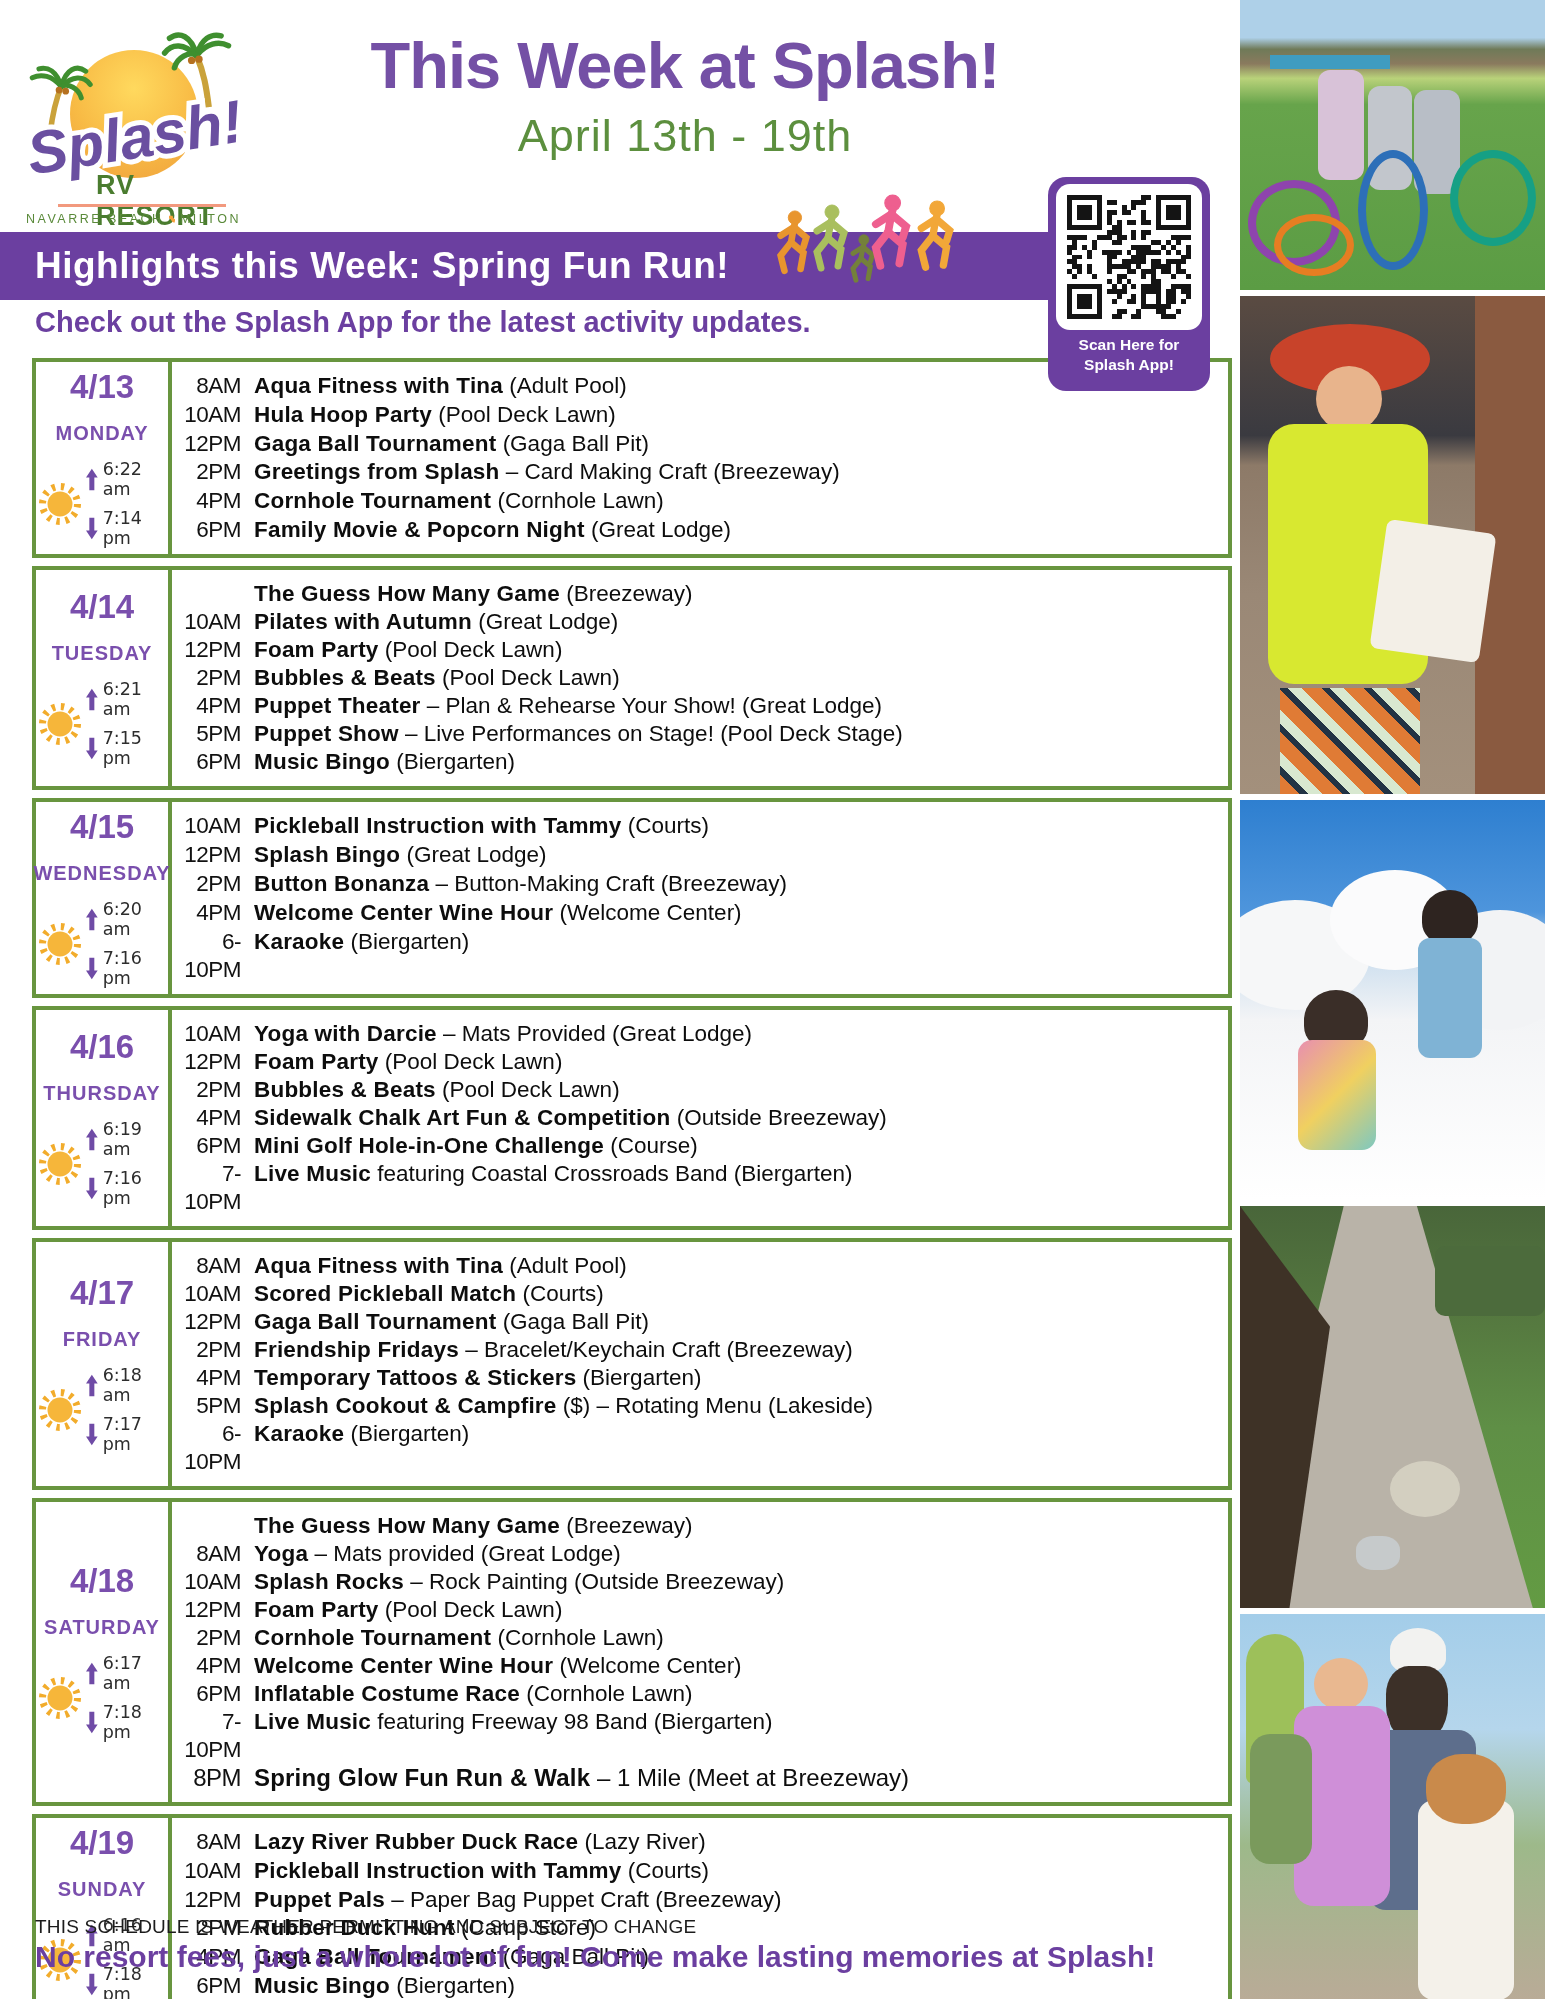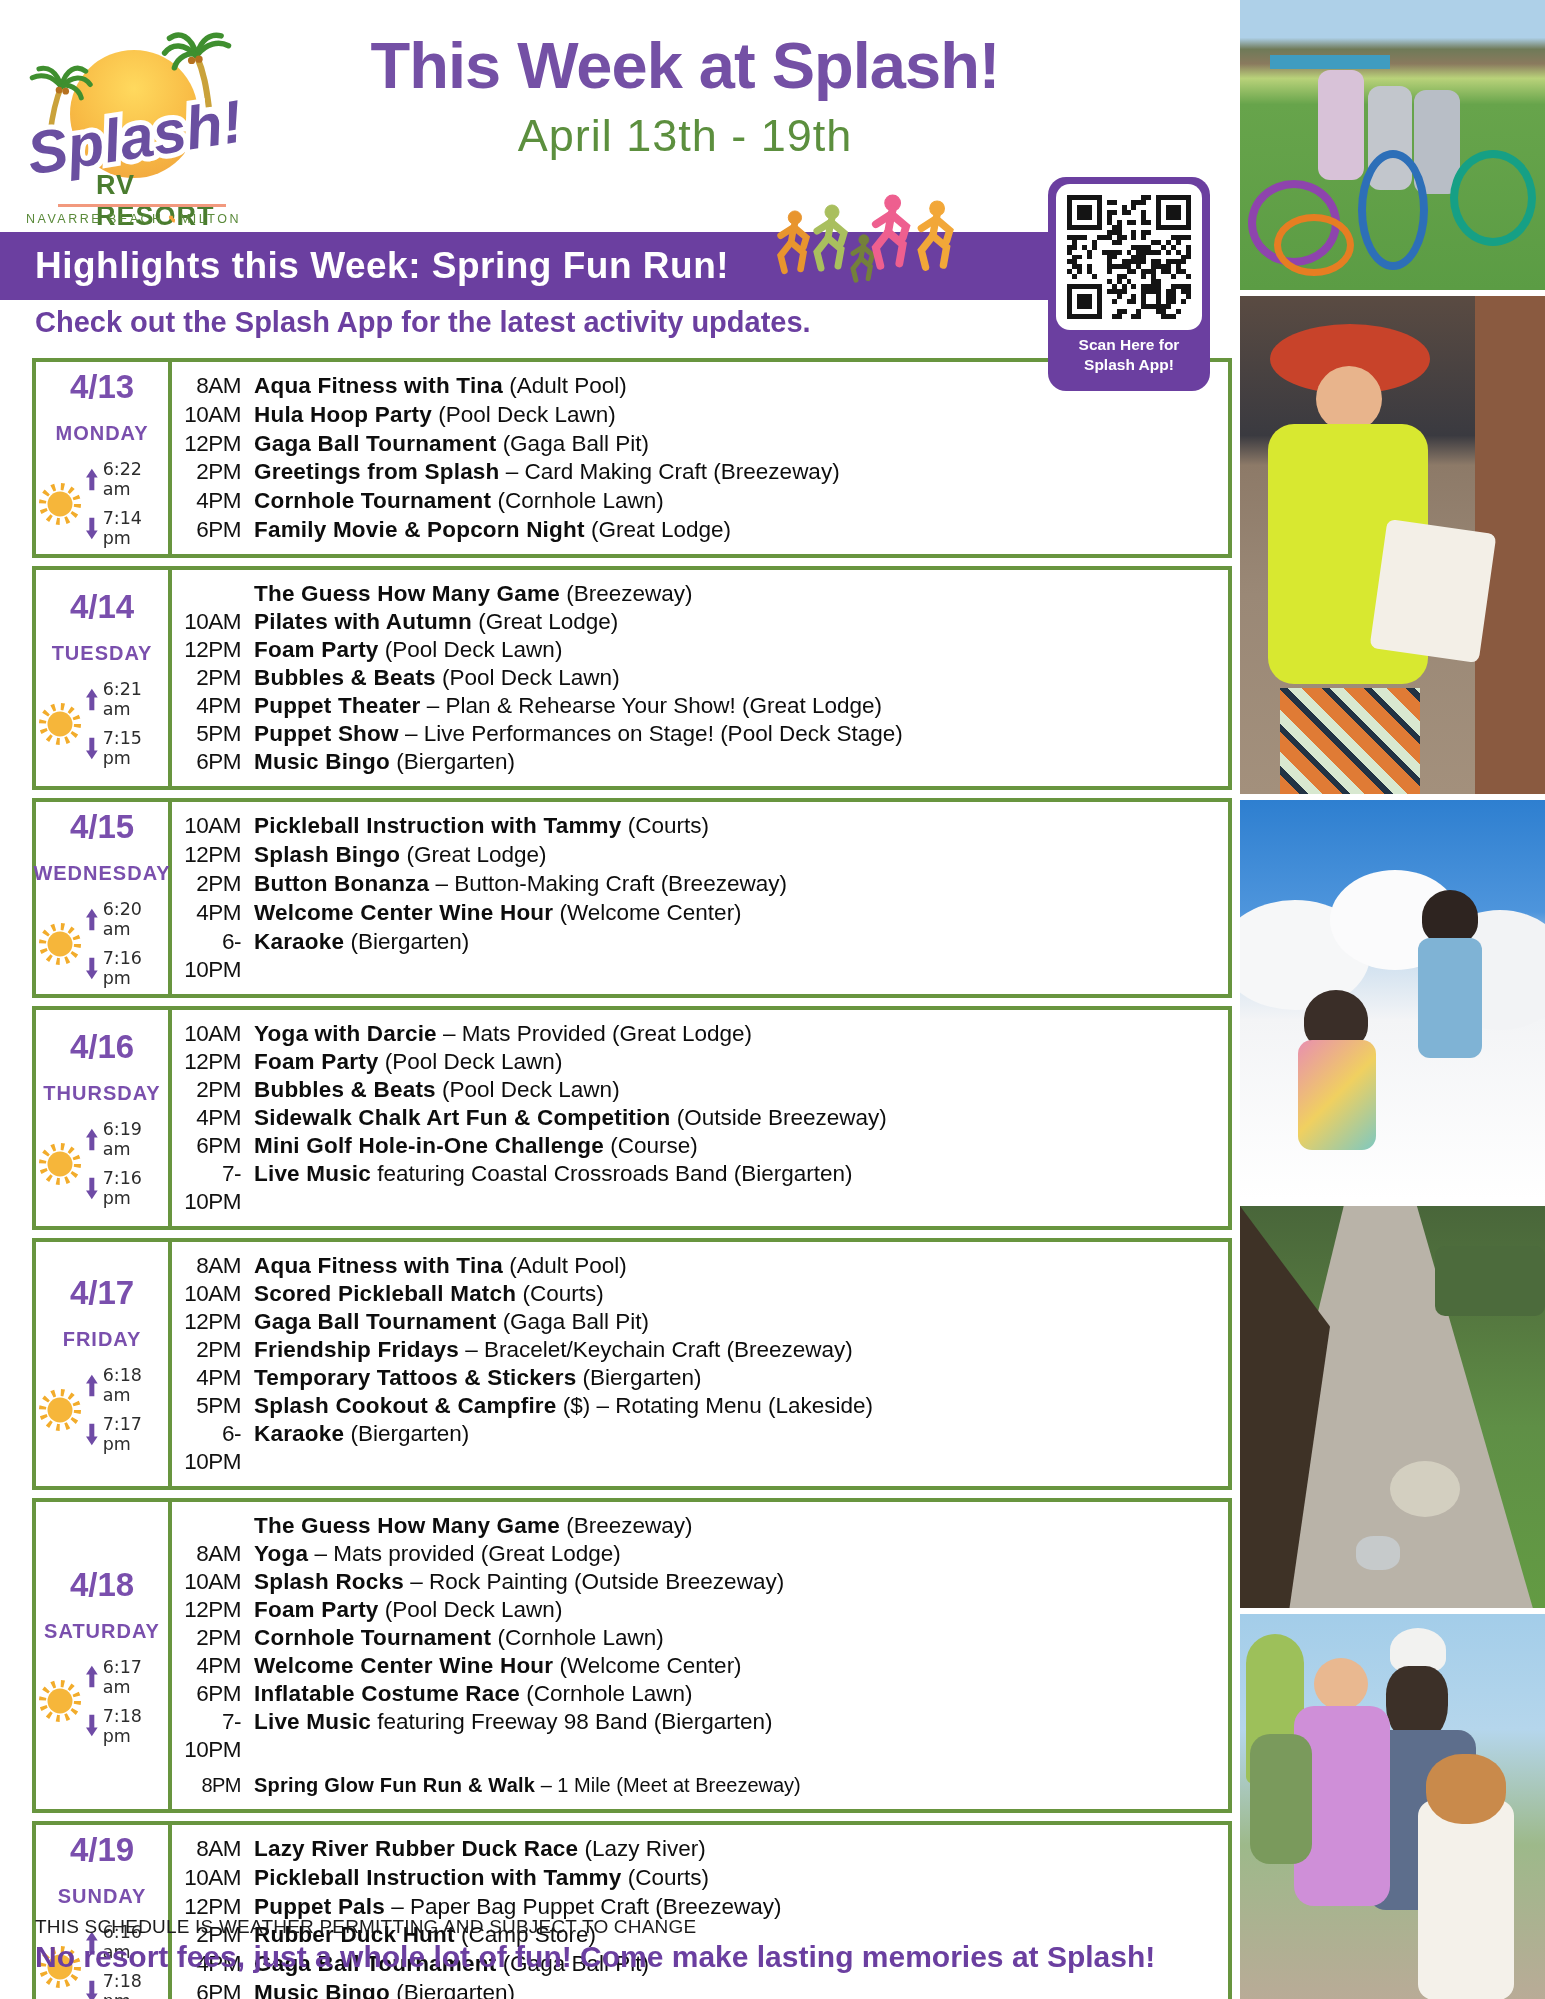--- a/index.html
+++ b/index.html
@@ -51,21 +51,21 @@
   .t-line { display:flex; align-items:center; gap:5px; font-size:17.5px; color:#2d2d2d;
     font-family:"DejaVu Sans", sans-serif; }
   .t-line svg.arr { width:13px; height:25px; }
   .day-events { flex:1; display:flex; flex-direction:column; justify-content:space-between; padding:10px 0; }
   .evt { display:flex; line-height:28px; }
   .evt-time { width:82px; flex:0 0 auto; text-align:right; padding-right:13px; font-size:22.5px; color:#111;
     letter-spacing:-0.5px; }
   .evt-text { font-size:22.5px; color:#0d0d0d; white-space:nowrap; }
   .evt-text b { font-weight:bold; letter-spacing:0.2px; }
   .evt-text .light { font-weight:normal; }
-  .evt.small .evt-text, .evt.small .evt-time { font-size:20px;margin-top:7px; }
+  .evt.small .evt-text, .evt.small .evt-time { font-size:24px; }
   
   #disclaimer { position:absolute; left:35px; top:1916px; font-size:19px; color:#1c1c1c; letter-spacing:0.2px; }
   #tagline { position:absolute; left:35px; top:1940px; font-size:30px; font-weight:bold; color:#6b3fa0; }
   
   #photos { position:absolute; left:1240px; top:0; width:305px; height:1999px; display:flex;
     flex-direction:column; gap:6px; }
   .photo { position:relative; width:100%; overflow:hidden; }
   .photo .ph { position:absolute; }
   #photo-1 { height:290px; background:linear-gradient(180deg,#aed0e8 0%,#aed0e8 13%,#6f7a58 17%,#8a7a5e 22%,#b9d27a 27%,#67a44b 36%,#5b9c44 100%); }
   #photo-2 { height:498px; background:linear-gradient(180deg,#5a4b42 0%,#3a3a40 28%,#8d7a68 34%,#9a8876 60%,#a3907c 100%); }

